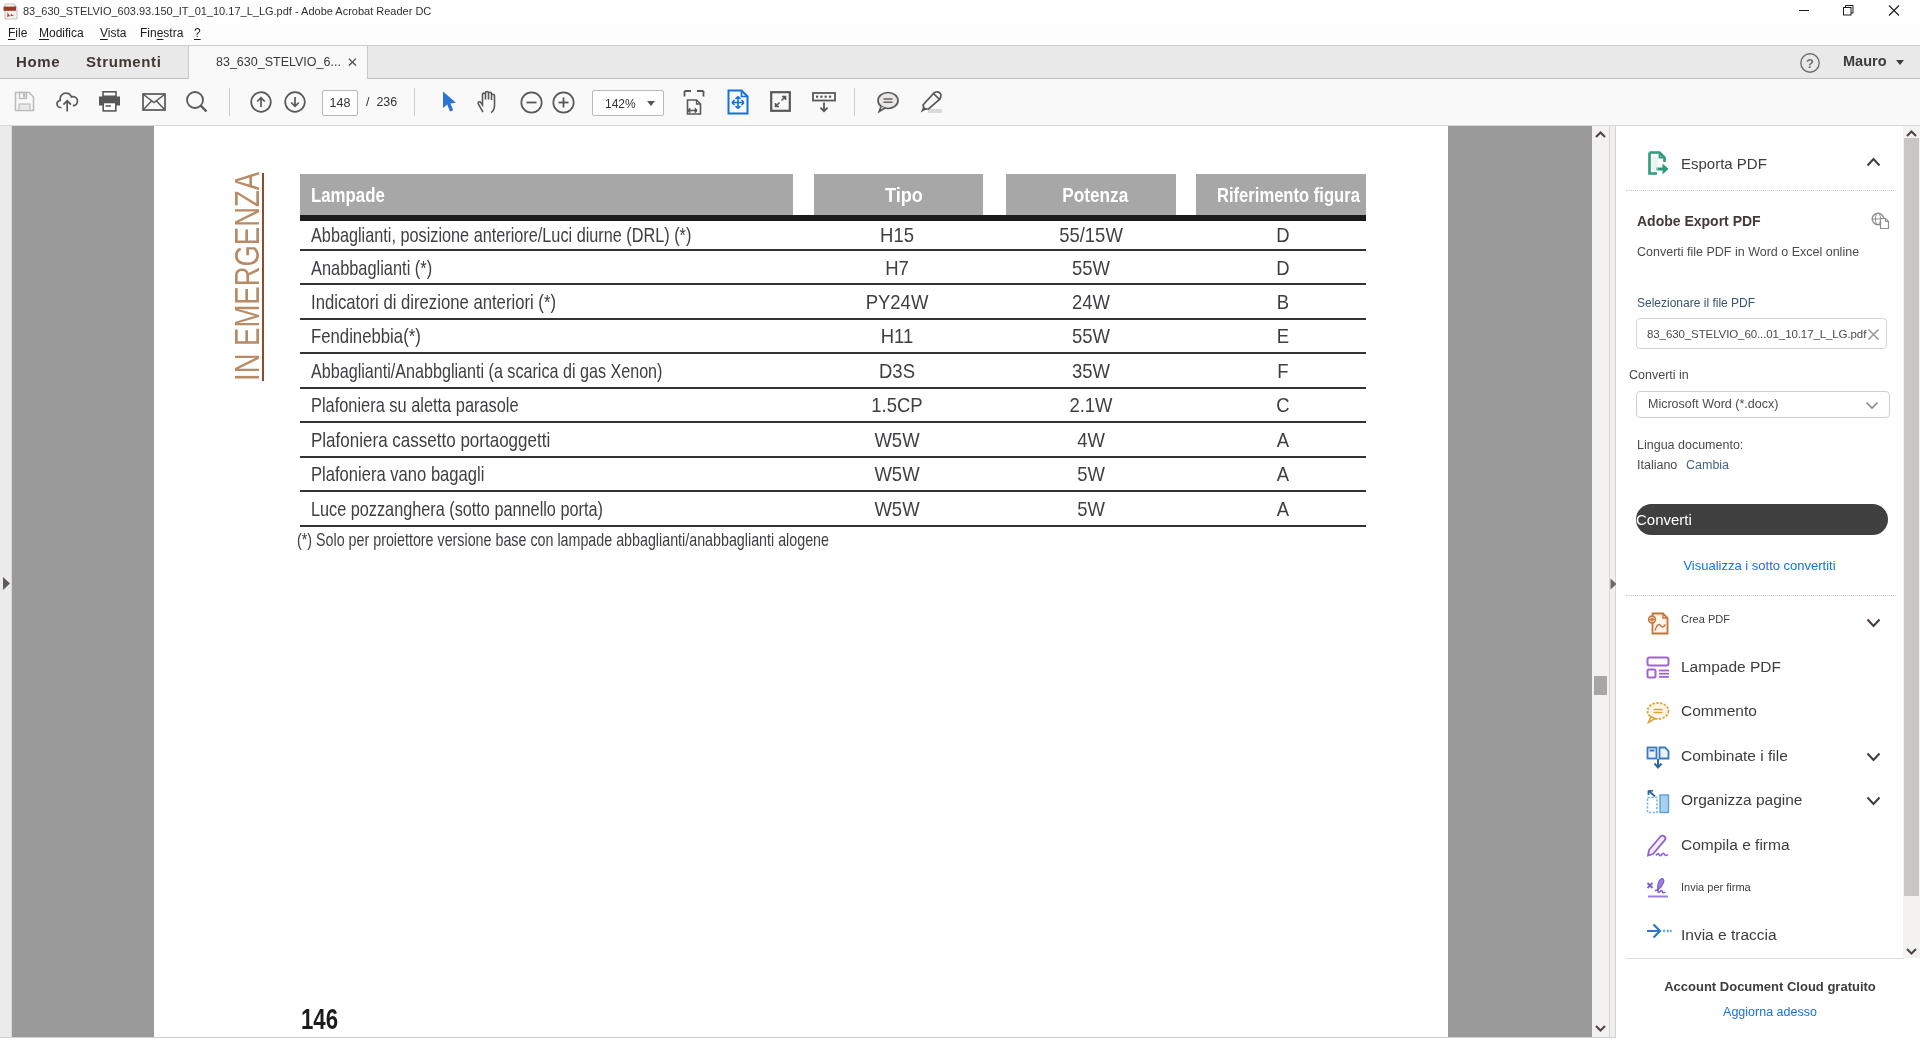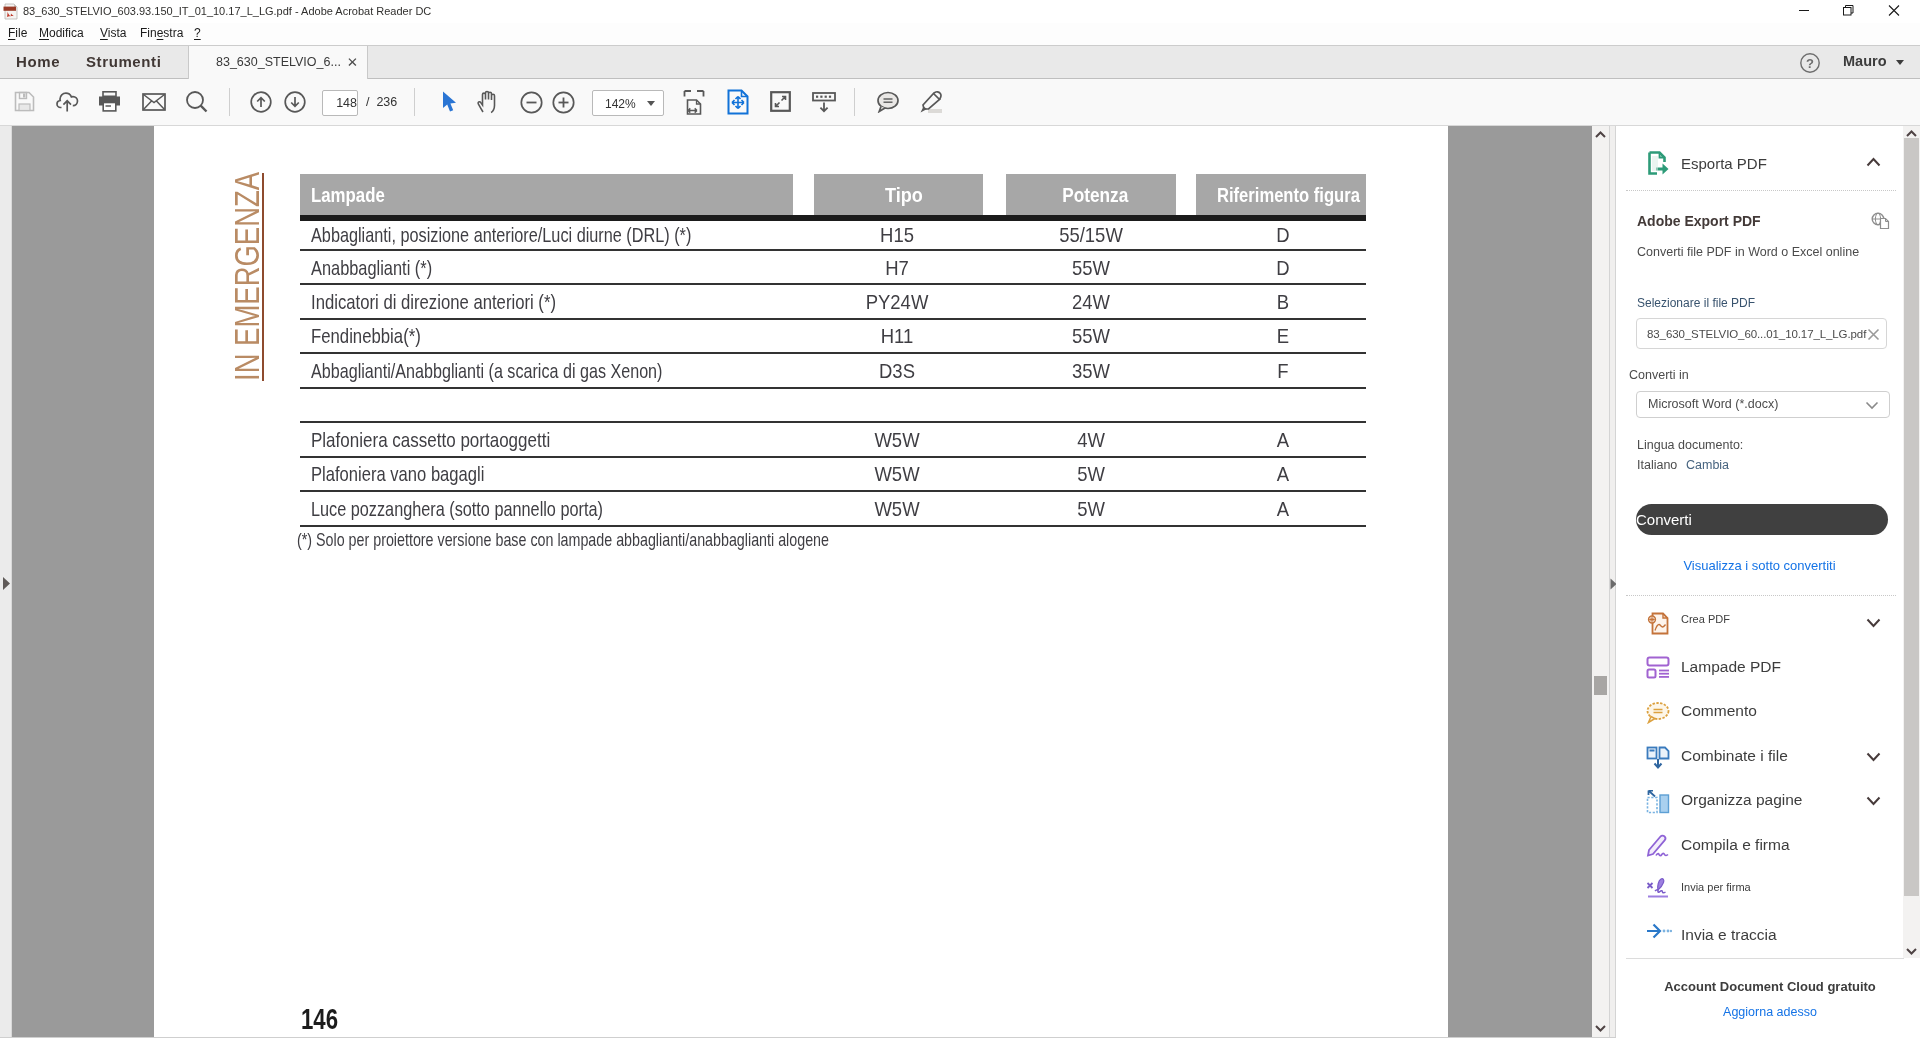--- a/index.html
+++ b/index.html
@@ -22,21 +22,21 @@
   #tabbar .botline { position:absolute; left:0; bottom:0; height:1px; background:#bfbfbf; }
   .tabtxt { position:absolute; top:7px; font-size:15px; letter-spacing:0.6px; font-weight:bold; color:#403734; }
   #activetab { position:absolute; left:188px; top:0px; width:180px; height:34px; background:#f9f9f9; border:1px solid #c9c9c9; border-bottom:none; border-top:none; }
   #activetab .t { position:absolute; left:27px; top:9px; font-size:12.5px; color:#393939; font-weight:normal; }
   #activetab .x { position:absolute; right:9px; top:8px; font-size:13.5px; color:#4d4d4d; }
 
   
   #toolbar { position:absolute; left:0; top:79px; width:1920px; height:47px; background:#f9f9f9; border-bottom:1px solid #d8d8d8; }
   .tbsep { position:absolute; top:9px; width:1px; height:28px; background:#cfcfcf; }
   .tbicon { position:absolute; top:0; }
-  #pagebox { position:absolute; left:322px; top:11px; width:36px; height:26px; background:#fff; border:1px solid #b9b9b9; border-radius:2px; font-size:12.5px; color:#333; text-align:right; line-height:24px; }
+  #pagebox { position:absolute; left:322px; top:11px; width:36px; height:26px; background:#fff; border:1px solid #b9b9b9; border-radius:2px; font-size:12.5px; color:#333; text-align:center; line-height:24px; }
   #pagecount { position:absolute; left:366px; top:16px; font-size:12.5px; color:#333; }
   #zoombox { position:absolute; left:592px; top:11px; width:72px; height:26px; background:#fff; border:1px solid #b9b9b9; border-radius:2px; }
   #zoombox .z { position:absolute; left:12px; top:6px; font-size:12px; color:#333; }
   #zoombox .arr { position:absolute; right:8px; top:10px; width:0; height:0; border-left:4px solid transparent; border-right:4px solid transparent; border-top:5px solid #555; }
 
   
   #docarea { position:absolute; left:0; top:126px; width:1611px; height:911px; background:#9a9a9a; }
   #leftrail { position:absolute; left:0; top:126px; width:12px; height:911px; background:#ebebeb; border-right:1px solid #d9d9d9; }
   #page { position:absolute; left:154px; top:0px; width:1294px; height:911px; background:#ffffff; }
   #bottomstrip { position:absolute; left:0; top:1037px; width:1920px; height:3px; background:#ffffff; border-top:1px solid #cfcfcf; }
@@ -266,20 +266,26 @@
         <span class="abs cxc" style="left:743px; transform:translateX(-50%) scaleX(0.88);">H11</span>
         <span class="abs cxc" style="left:937px; transform:translateX(-50%) scaleX(0.88);">55W</span>
         <span class="abs cxc" style="left:1129px; transform:translateX(-50%) scaleX(0.88);">E</span>
       </div>
       <div class="trow pdftxt" style="left:0; top:227.9px; width:1294px;">
         <span class="abs cx" style="left:157px; transform:scaleX(0.768);">Abbaglianti/Anabbglianti (a scarica di gas Xenon)</span>
         <span class="abs cxc" style="left:743px; transform:translateX(-50%) scaleX(0.88);">D3S</span>
         <span class="abs cxc" style="left:937px; transform:translateX(-50%) scaleX(0.88);">35W</span>
         <span class="abs cxc" style="left:1129px; transform:translateX(-50%) scaleX(0.88);">F</span>
       </div>
+      <div class="trow pdftxt" style="left:0; top:262.3px; width:1294px;">
+        <span class="abs cx" style="left:157px; transform:scaleX(0.78);">Plafoniera su aletta parasole</span>
+        <span class="abs cxc" style="left:743px; transform:translateX(-50%) scaleX(0.88);">1.5CP</span>
+        <span class="abs cxc" style="left:937px; transform:translateX(-50%) scaleX(0.88);">2.1W</span>
+        <span class="abs cxc" style="left:1129px; transform:translateX(-50%) scaleX(0.88);">C</span>
+      </div>
       <div class="trow pdftxt" style="left:0; top:296.8px; width:1294px;">
         <span class="abs cx" style="left:157px; transform:scaleX(0.81);">Plafoniera cassetto portaoggetti</span>
         <span class="abs cxc" style="left:743px; transform:translateX(-50%) scaleX(0.88);">W5W</span>
         <span class="abs cxc" style="left:937px; transform:translateX(-50%) scaleX(0.88);">4W</span>
         <span class="abs cxc" style="left:1129px; transform:translateX(-50%) scaleX(0.88);">A</span>
       </div>
       <div class="trow pdftxt" style="left:0; top:331.2px; width:1294px;">
         <span class="abs cx" style="left:157px; transform:scaleX(0.79);">Plafoniera vano bagagli</span>
         <span class="abs cxc" style="left:743px; transform:translateX(-50%) scaleX(0.88);">W5W</span>
         <span class="abs cxc" style="left:937px; transform:translateX(-50%) scaleX(0.88);">5W</span>

